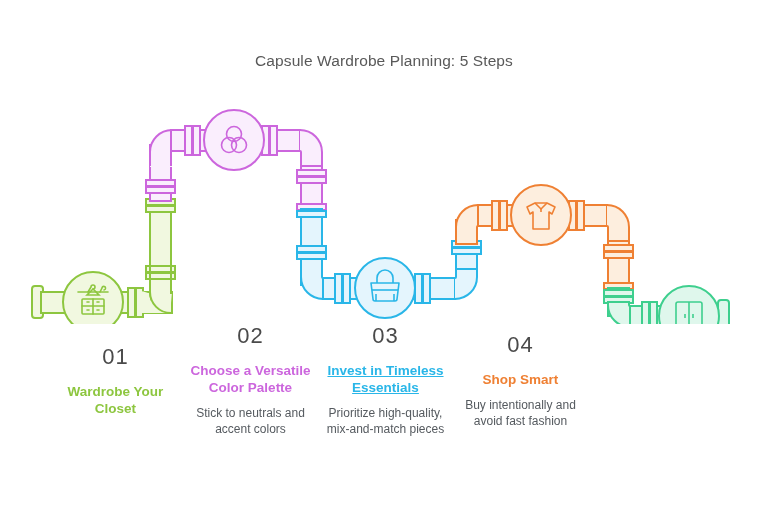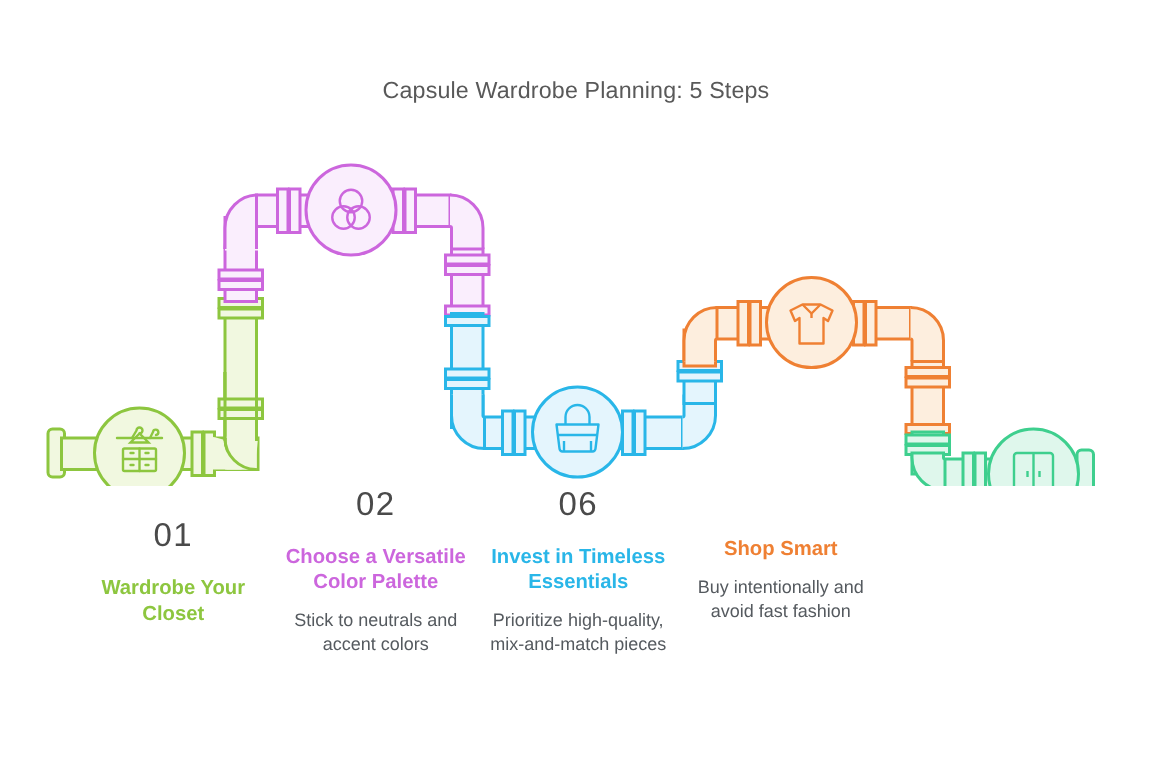--- a/index.html
+++ b/index.html
@@ -293,26 +293,27 @@
       <div class="step-title" style="color:#8dc63f;">Wardrobe Your Closet</div>
     </div>
 
     <div class="step">
       <div class="step-number">02</div>
       <div class="step-title" style="color:#cc66dd;">Choose a Versatile Color Palette</div>
       <div class="step-desc">Stick to neutrals and accent colors</div>
     </div>
 
     <div class="step">
-      <div class="step-number">06</div>
-      <div class="step-title" style="color:#29b6e8;">Invest in Timeless Essentials</div>
+      <div class="step-number">03</div>
+      <div class="step-title" style="color:#29b6e8;text-decoration:underline;">Invest in Timeless Essentials</div>
       <div class="step-desc">Prioritize high-quality, mix-and-match pieces</div>
     </div>
 
     <div class="step">
+      <div class="step-number">04</div>
       <div class="step-title" style="color:#ef8033;">Shop Smart</div>
       <div class="step-desc">Buy intentionally and avoid fast fashion</div>
     </div>
 
 
   </div>
 
 </div>
 
 </body></html>

